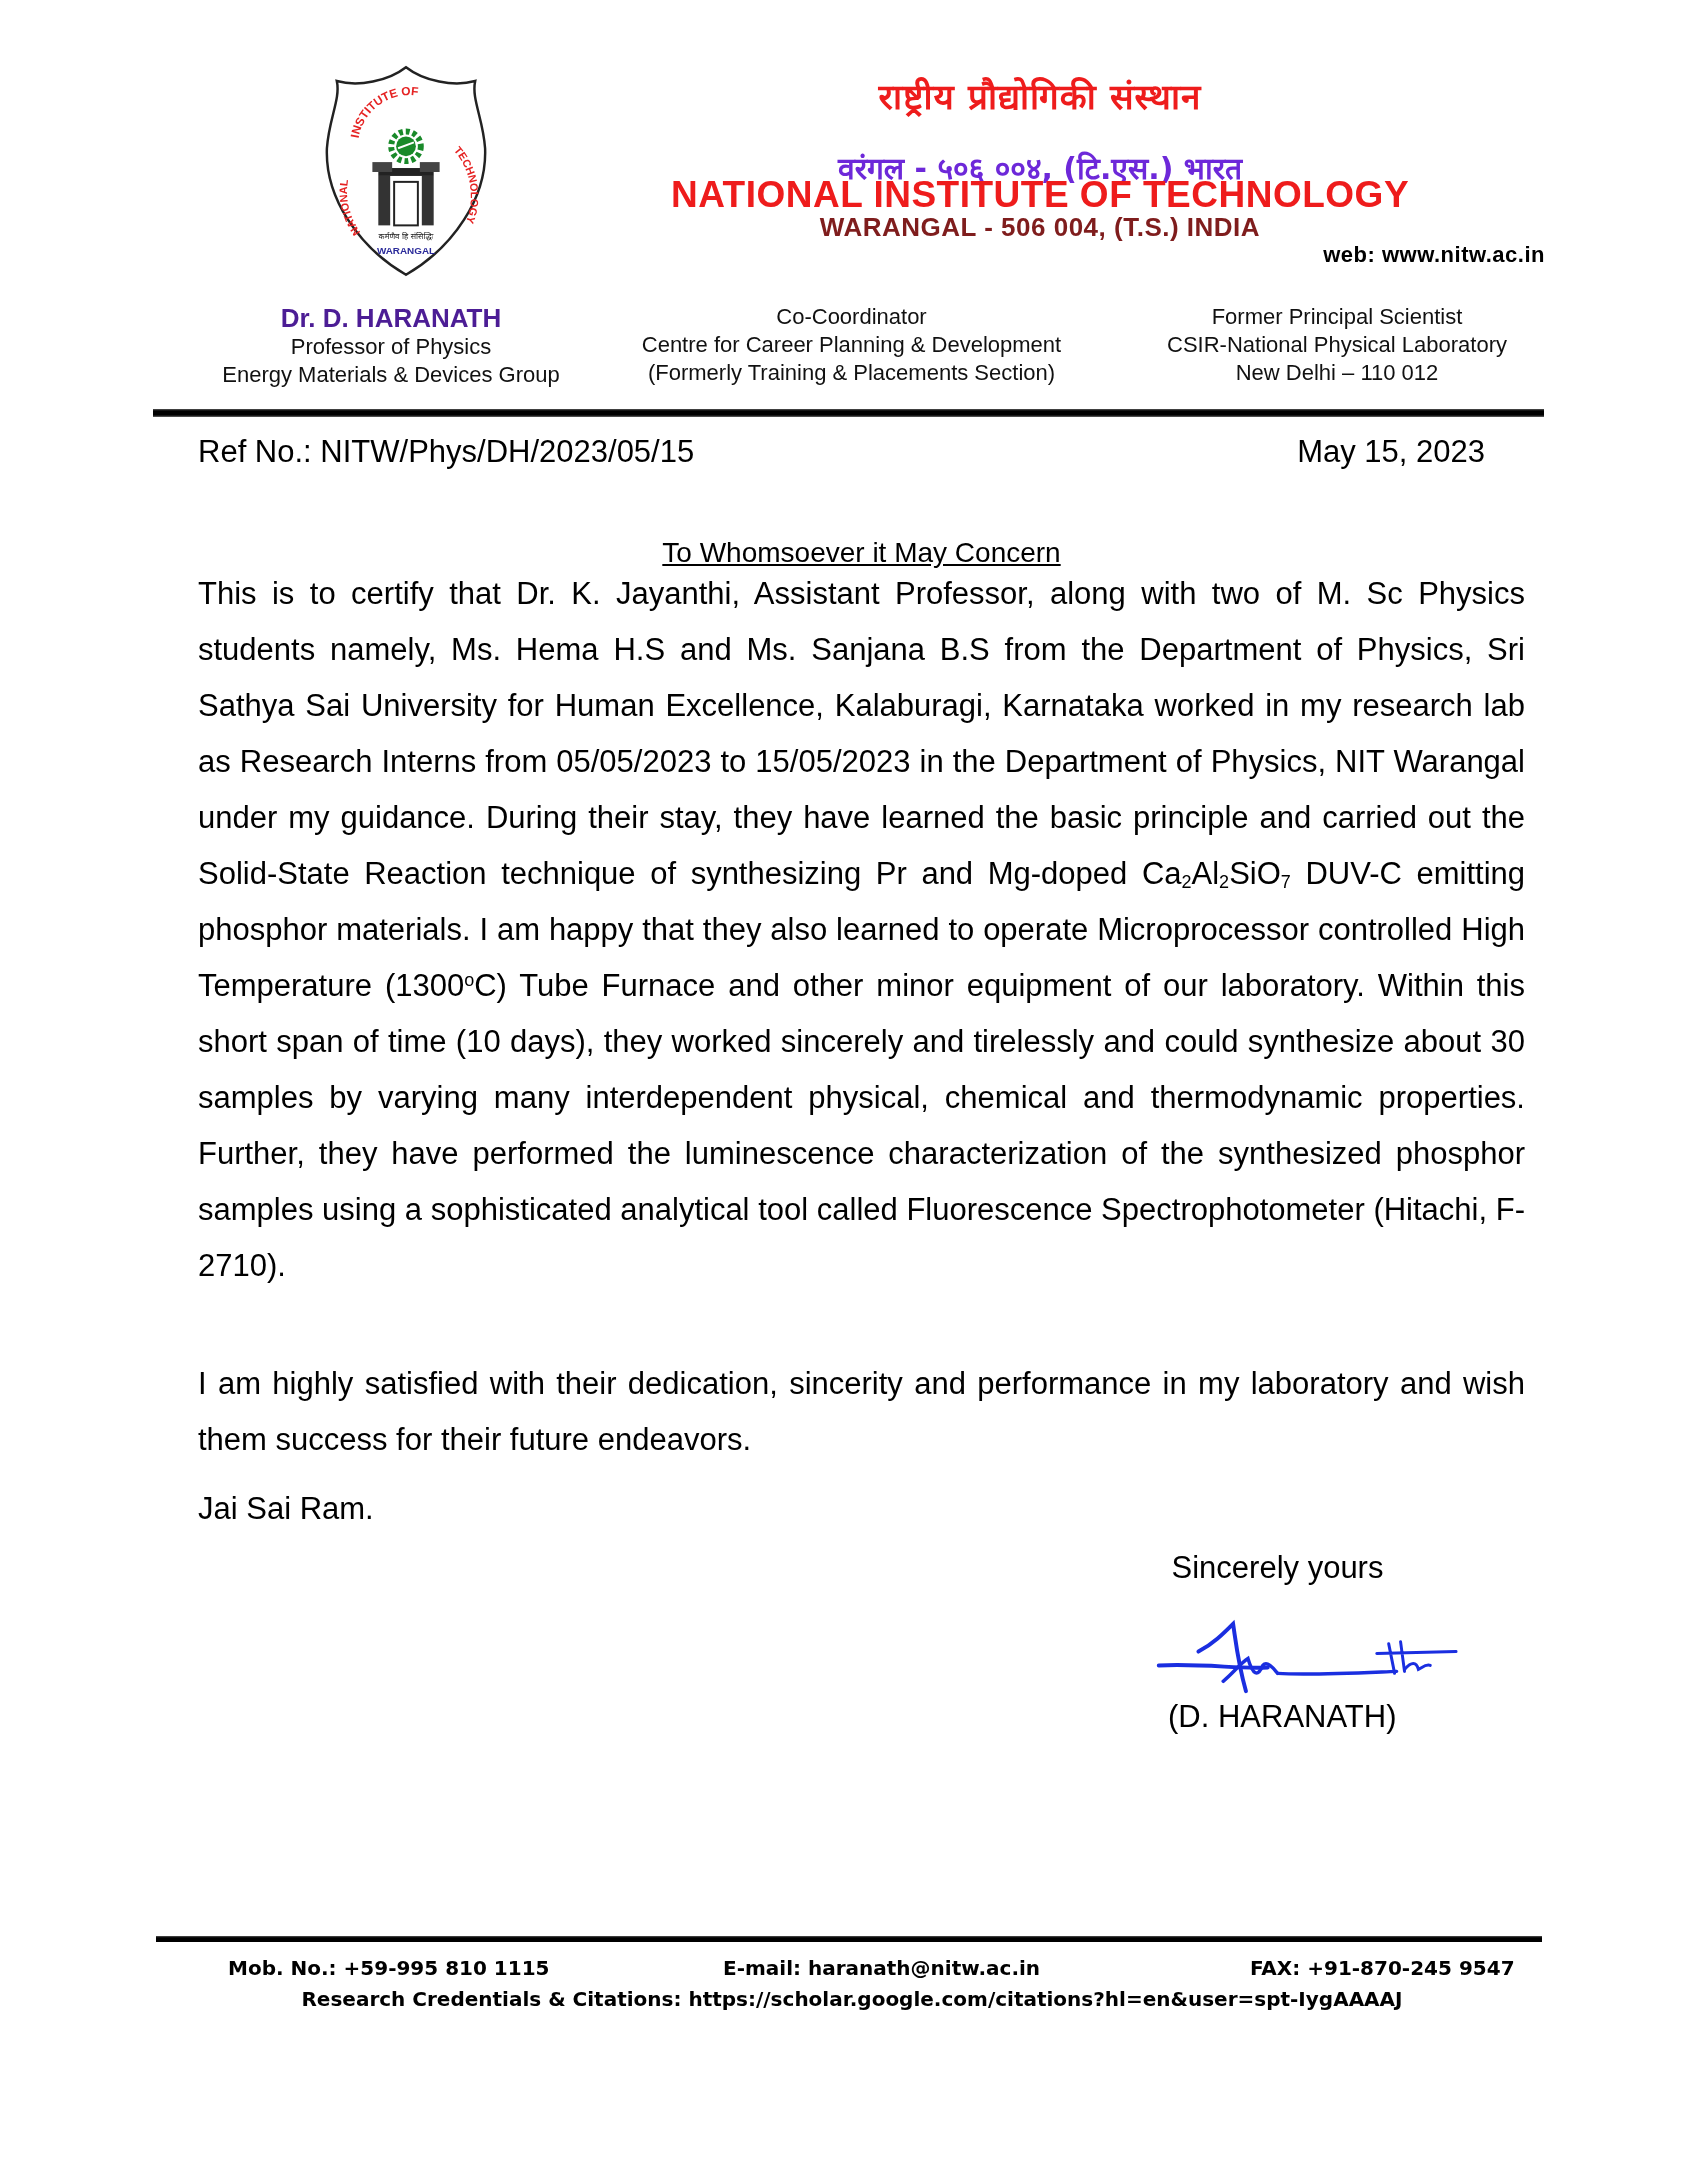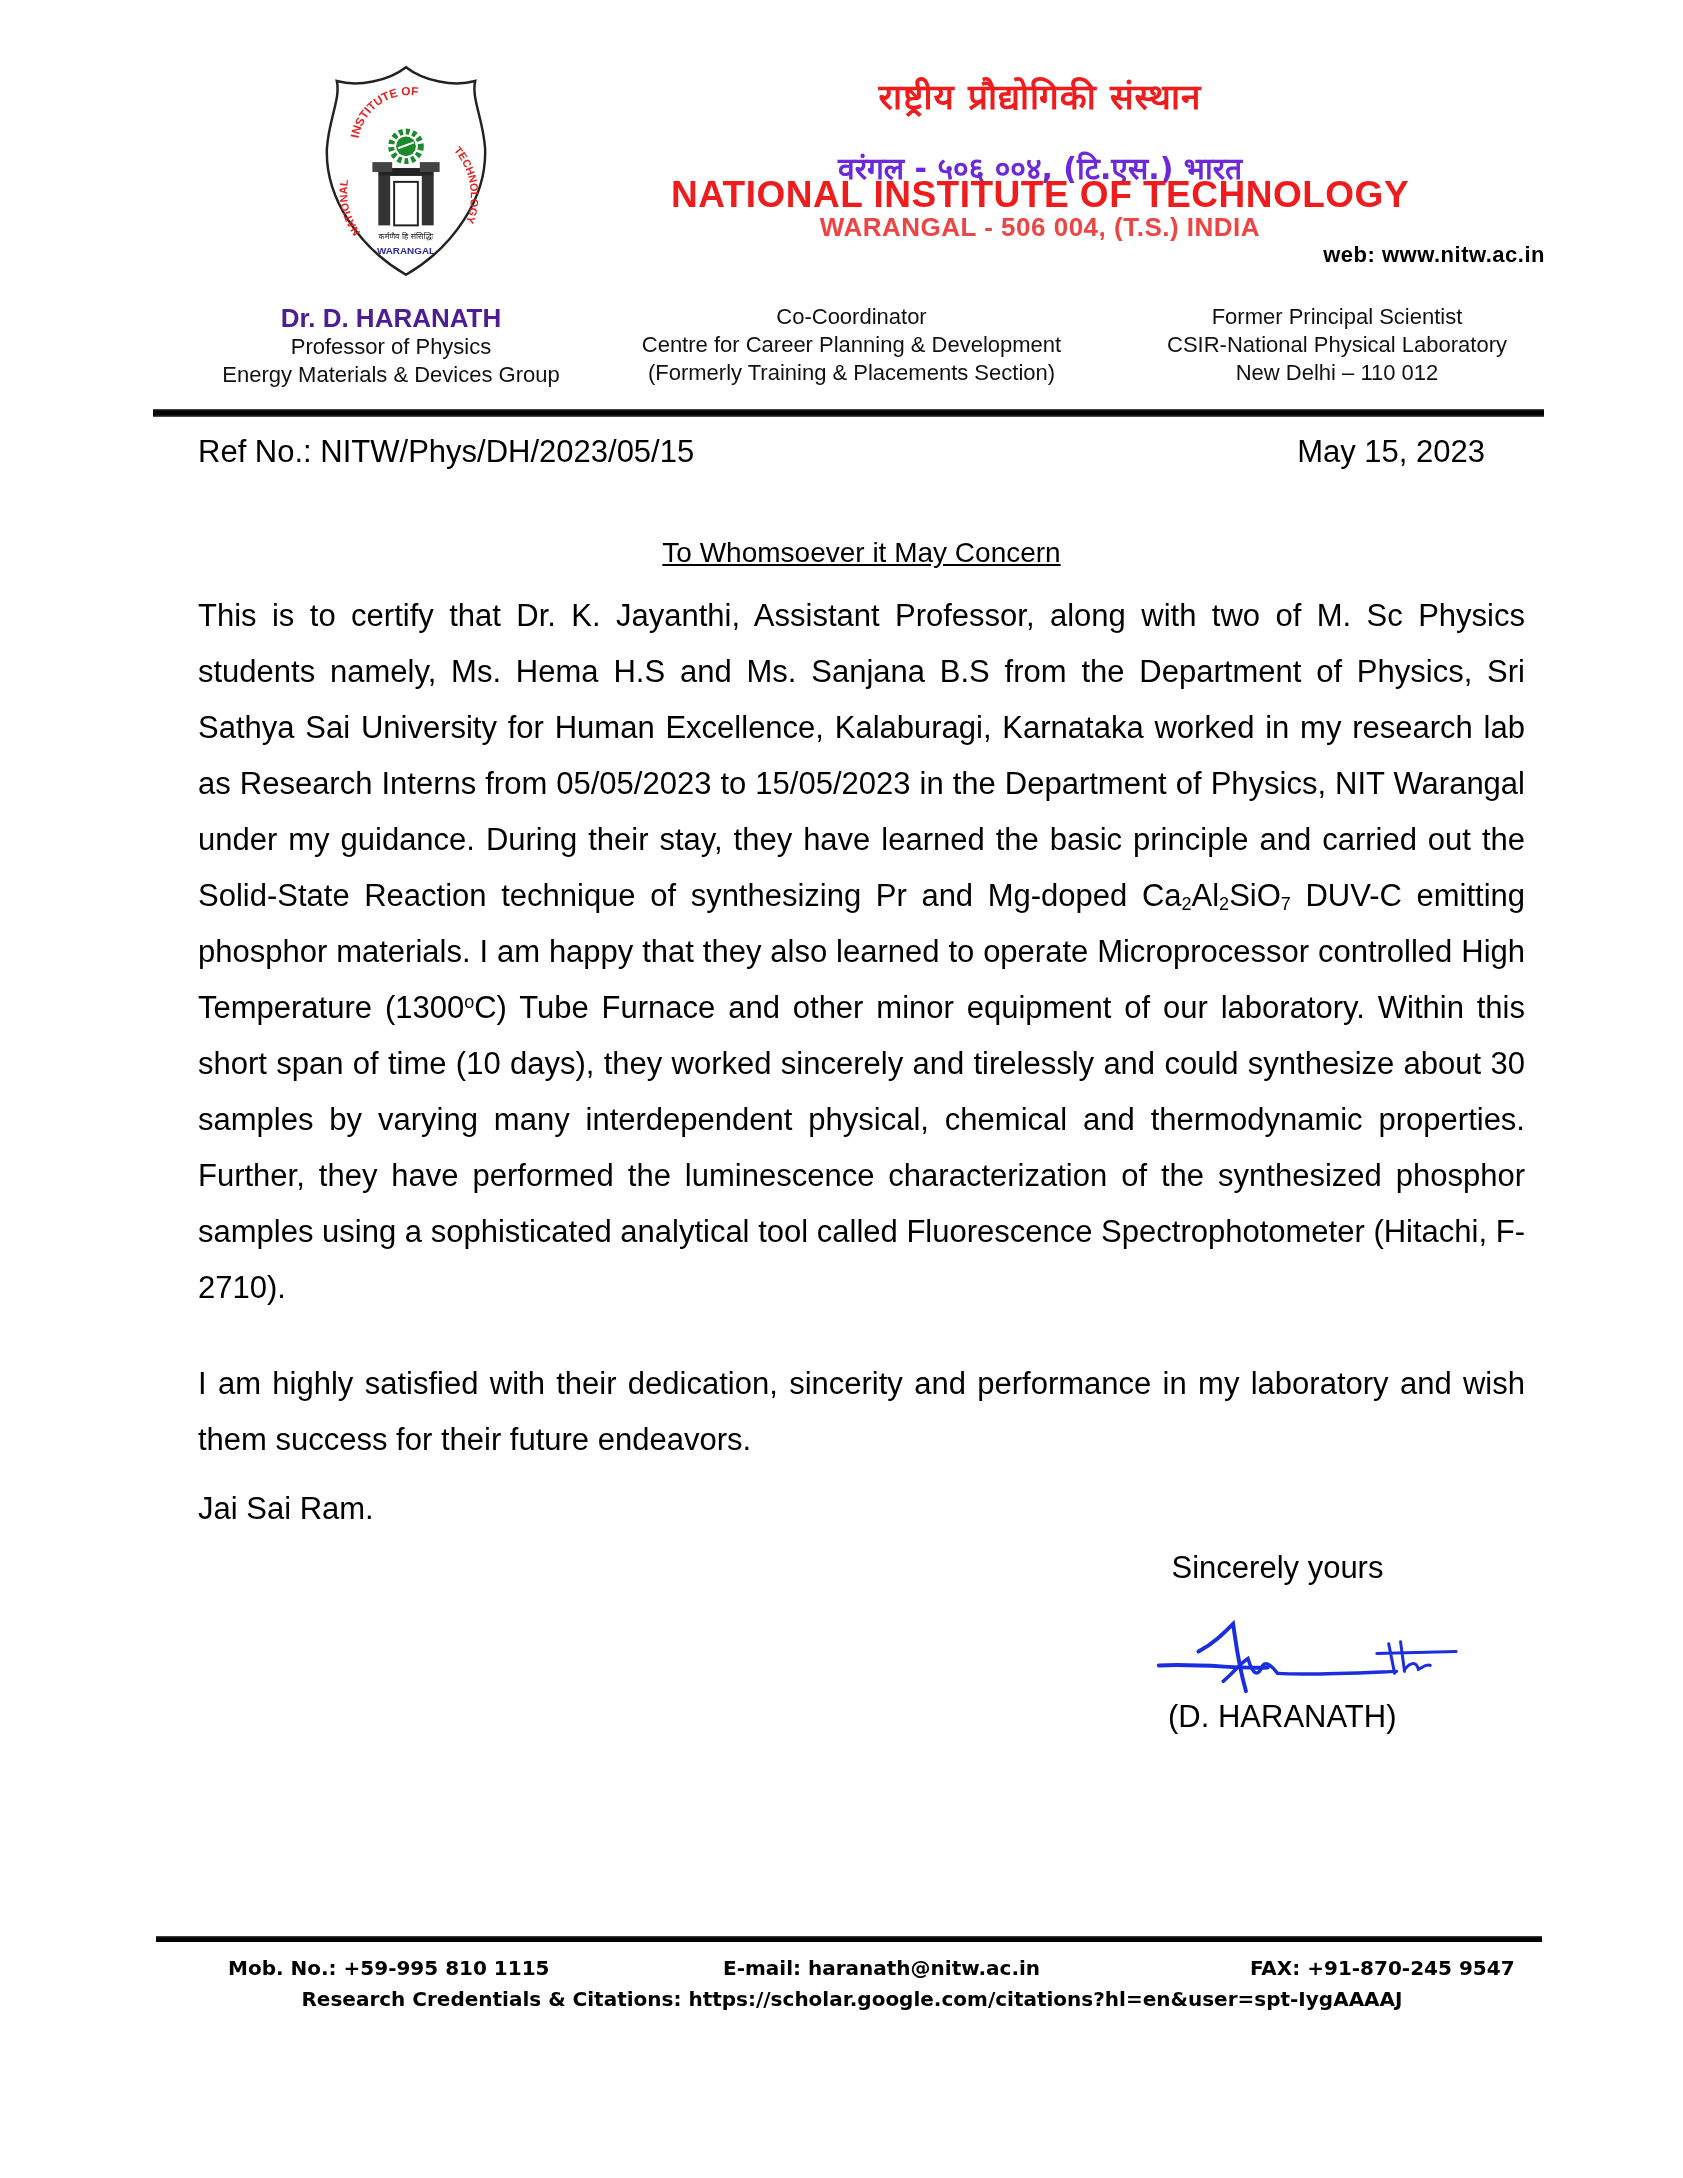--- a/index.html
+++ b/index.html
@@ -12,21 +12,21 @@
   .hindi-title { left: 535px; top: 67px; width: 1010px; text-align: center;
                  color: #ee1c1c; font-family: "DejaVu Sans", sans-serif; font-weight: bold;
                  font-size: 35px; line-height: 61px; letter-spacing: 1px; }
   .hindi-address { left: 535px; top: 150px; width: 1010px; text-align: center;
                    color: #6d28d9; font-family: "DejaVu Sans", sans-serif; font-weight: bold;
                    font-size: 30px; line-height: 38px; }
   .inst-name { left: 535px; top: 174px; width: 1010px; text-align: center;
                color: #ee1c1c; font-weight: bold; font-size: 37px; line-height: 42px;
                letter-spacing: 0.5px; }
   .inst-address { left: 535px; top: 212px; width: 1010px; text-align: center;
-                  color: #ef4444; font-weight: bold; font-size: 26px; line-height: 30px;
+                  color: #7f1d1d; font-weight: bold; font-size: 26px; line-height: 30px;
                   letter-spacing: 0.5px; }
   .inst-web { left: 535px; top: 240px; width: 1010px; text-align: right;
               color: #000000; font-weight: bold; font-size: 22px; line-height: 30px; letter-spacing: 0.5px; }
 
   .col { top: 303px; text-align: center; font-size: 22px; line-height: 28px; color: #111; }
   .col .name { color: #4c1d95; font-weight: bold; font-size: 26px; line-height: 30px; }
   .col-left { left: 188px; width: 406px; }
   .col-mid { left: 614px; width: 475px; top: 303px; }
   .col-right { left: 1129px; width: 416px; top: 303px; }
 
@@ -35,21 +35,21 @@
 
   .refline { left: 198px; top: 432px; width: 1287px; font-size: 31px; line-height: 40px; }
   .ref-label { font-weight: normal; }
   .date { position: absolute; right: 0; top: 0; }
 
   .subject { left: 198px; top: 535px; width: 1327px; text-align: center; font-size: 28px;
              font-weight: normal; text-decoration: underline; line-height: 36px; }
 
   .body-para { left: 198px; width: 1327px; font-size: 31px; line-height: 56px; text-align: justify;
                text-align-last: left; }
-  .p1 { top: 588px; }
+  .p1 { top: 566px; }
   .p2 { top: 1356px; }
   .p3 { top: 1481px; }
   sub.chem { font-size: 18px; vertical-align: -4px; line-height: 0; }
   sup.deg { font-size: 18px; vertical-align: 10px; line-height: 0; }
 
   .sincerely { left: 1129px; top: 1548px; width: 297px; font-size: 31px; line-height: 40px; text-align: center; }
   .signature { left: 1129px; top: 1604px; width: 337px; height: 109px; }
   .signed-name { left: 1168px; top: 1697px; width: 297px; font-size: 31px; line-height: 40px; }
 
   .rule-bottom { left: 156px; top: 1936px; width: 1386px; height: 6px;

